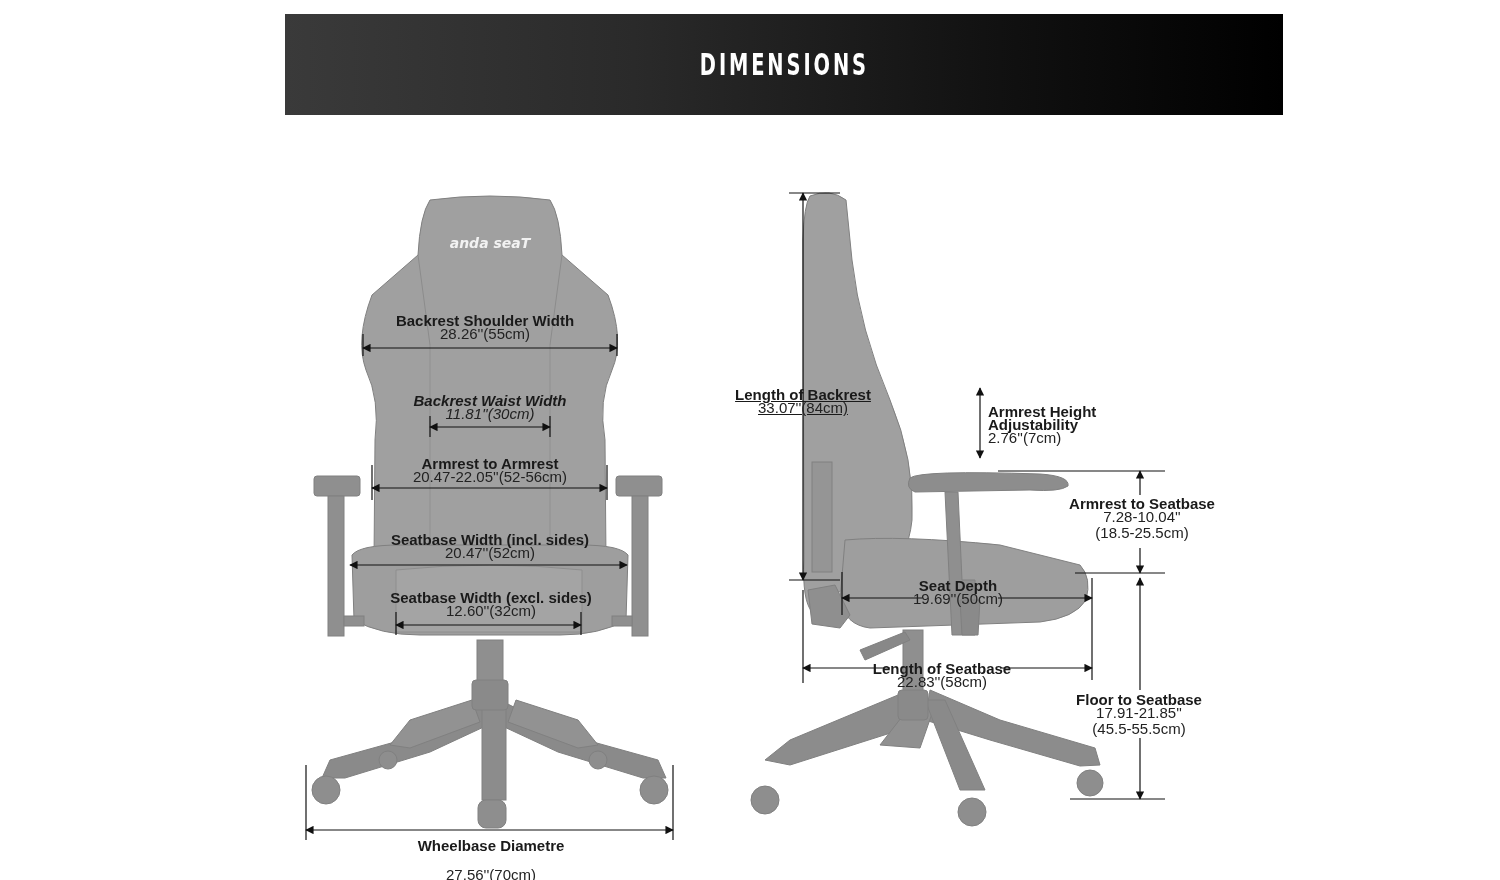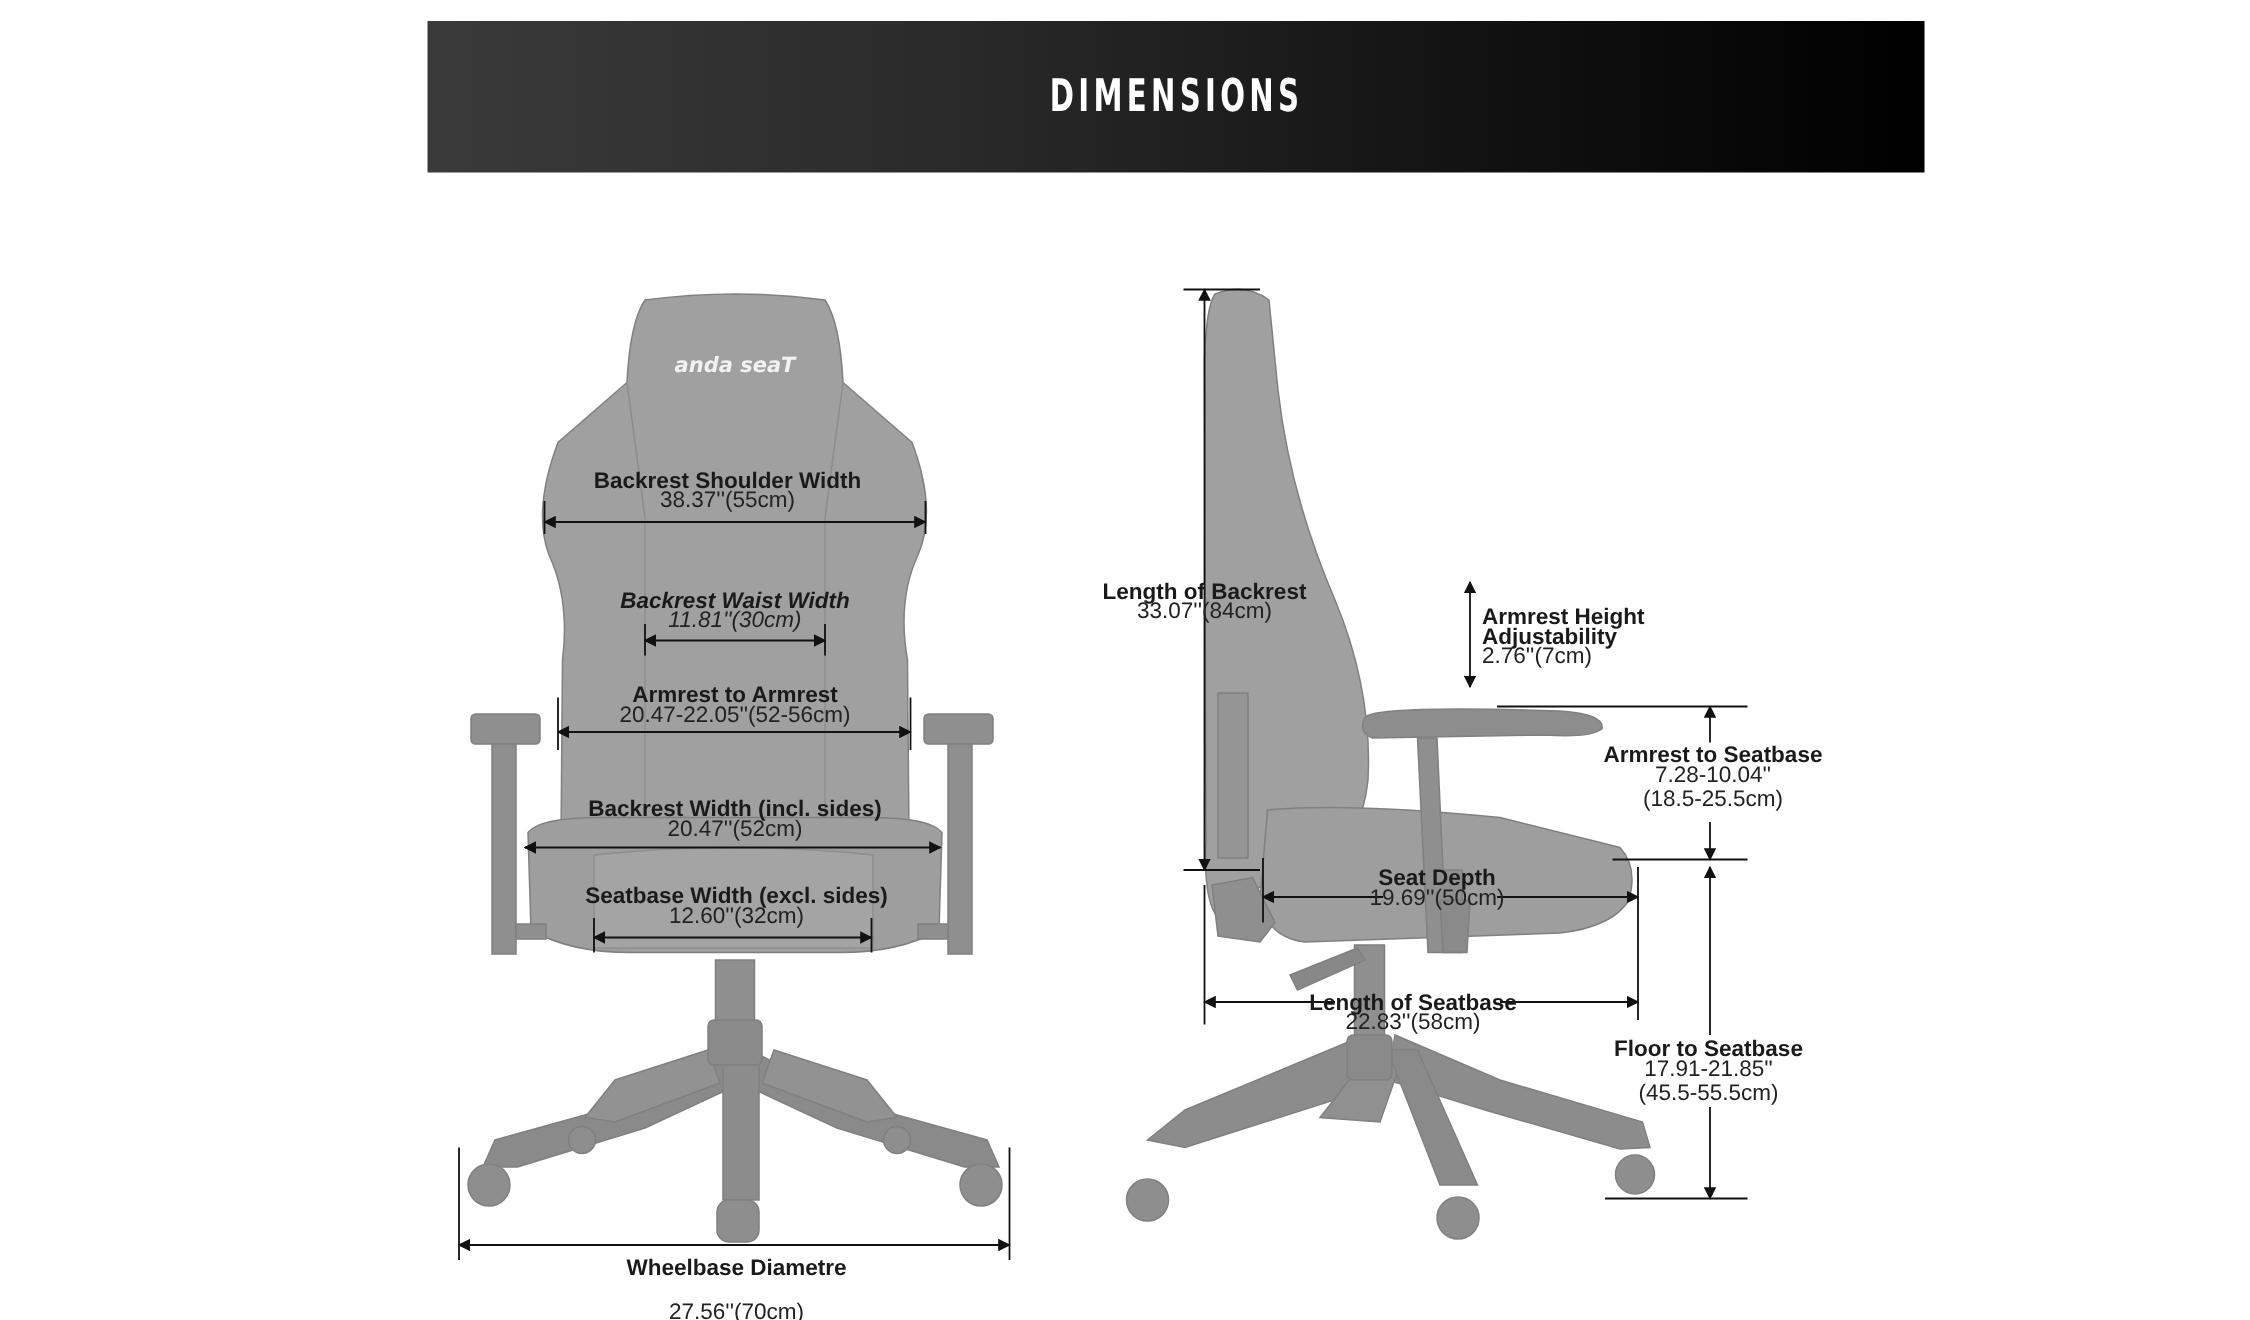--- a/index.html
+++ b/index.html
@@ -125,44 +125,44 @@
     <line x1="998" y1="598" x2="1092" y2="598" marker-end="url(#ah)"></line>
     <line x1="1092" y1="578" x2="1092" y2="680"></line>
     <line x1="803" y1="590" x2="803" y2="683"></line>
     <line x1="803" y1="668" x2="890" y2="668" marker-start="url(#ah)"></line>
     <line x1="1000" y1="668" x2="1092" y2="668" marker-end="url(#ah)"></line>
   </g>
 </svg>
 
 <div class="lbl" style="left:485px;top:314px;">
   <span class="t">Backrest Shoulder Width</span>
-  <span class="v">38.37''(55cm)</span>
+  <span class="v">28.26''(55cm)</span>
 </div>
 <div class="lbl" style="left:490px;top:394px;font-style:italic;">
   <span class="t">Backrest Waist Width</span>
   <span class="v">11.81''(30cm)</span>
 </div>
 <div class="lbl" style="left:490px;top:457px;">
   <span class="t">Armrest to Armrest</span>
   <span class="v">20.47-22.05''(52-56cm)</span>
 </div>
 <div class="lbl" style="left:490px;top:533px;">
-  <span class="t">Backrest Width (incl. sides)</span>
+  <span class="t">Seatbase Width (incl. sides)</span>
   <span class="v">20.47''(52cm)</span>
 </div>
 <div class="lbl" style="left:491px;top:591px;">
   <span class="t">Seatbase Width (excl. sides)</span>
   <span class="v">12.60''(32cm)</span>
 </div>
 <div class="lbl" style="left:491px;top:839px;">
   <span class="t">Wheelbase Diametre</span>
   <span class="v" style="margin-top:16px;text-decoration:underline;">27.56''(70cm)</span>
 </div>
 
-<div class="lbl" style="left:803px;top:388px;">
+<div class="lbl" style="left:803px;top:388px;text-decoration:underline;">
   <span class="t">Length of Backrest</span>
   <span class="v">33.07''(84cm)</span>
 </div>
 <div class="lbl left" style="left:988px;top:405px;">
   <span class="t">Armrest Height</span>
   <span class="t">Adjustability</span>
   <span class="v">2.76''(7cm)</span>
 </div>
 <div class="lbl" style="left:1142px;top:497px;">
   <span class="t">Armrest to Seatbase</span>

